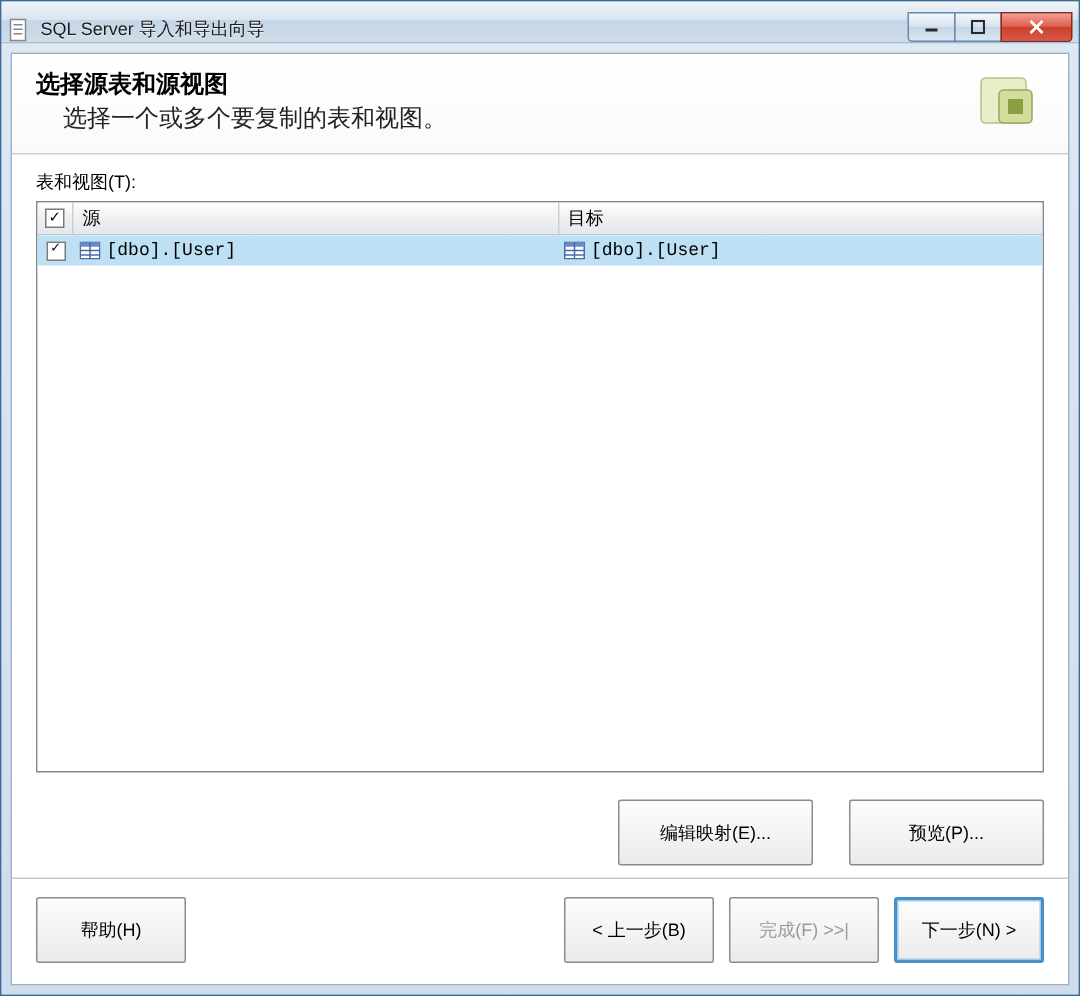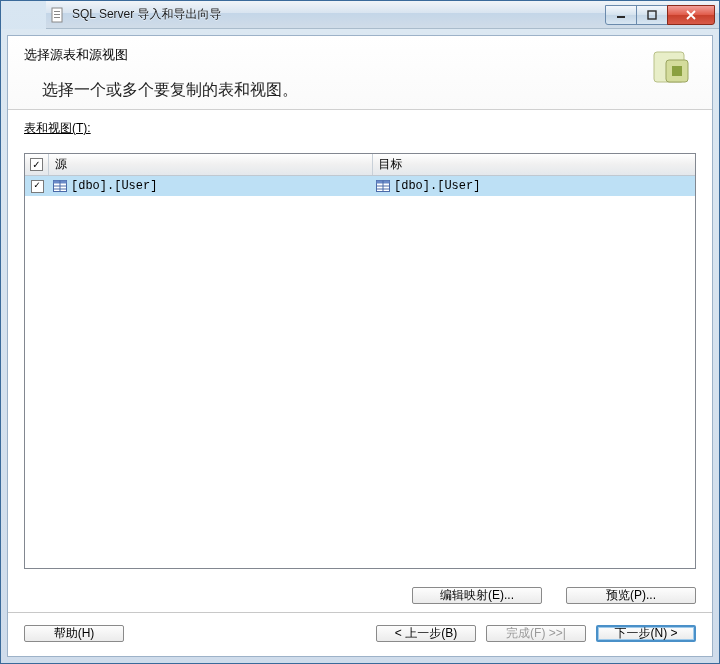--- a/index.html
+++ b/index.html
@@ -16,24 +16,23 @@
     height: 664px;
     background: linear-gradient(to bottom, #d8e6f2 0%, #c8d8e8 100%);
     border: 1px solid #3a6a9a;
     display: flex;
     flex-direction: column;
   }
   .titlebar {
     height: 28px;
     background: linear-gradient(to bottom, #f0f4f8 0%, #d8e4f0 45%, #c4d6e8 46%, #d0dce8 100%);
     display: flex;
-    align-items: center;
+    align-items: flex-end;
     padding: 0 4px;
     border-bottom: 1px solid #aabccc;
-    margin-left: 45px;
   }
   .titlebar-icon {
     width: 16px; height: 16px;
     margin-right: 6px;
     display: flex; align-items: center; justify-content: center;
   }
   .titlebar-title {
     flex: 1;
     color: #1a1a1a;
     font-size: 12px;
@@ -74,45 +73,44 @@
   }
   .header-section {
     padding: 10px 16px 8px 16px;
     background: linear-gradient(to bottom, #ffffff 0%, #fafafa 100%);
     border-bottom: 1px solid #d0d0d0;
     display: flex;
     align-items: flex-start;
   }
   .header-text { flex: 1; }
   .header-title {
-    font-size: 13px;
-    font-weight: normal;
+    font-size: 16px;
+    font-weight: bold;
     color: #000;
-    margin-bottom: 16px;
+    margin-bottom: 2px;
   }
   .header-sub {
     font-size: 16px;
     color: #222;
     padding-left: 18px;
   }
   .header-icon {
     width: 48px; height: 48px;
     margin-left: 8px;
   }
   .body-section {
     flex: 1;
     padding: 10px 16px 8px 16px;
     display: flex;
     flex-direction: column;
     overflow: hidden;
   }
   .table-label {
     font-size: 12px;
-    margin-bottom: 16px;
-    text-decoration: underline;
+    margin-bottom: 4px;
   }
   .table-wrap {
     flex: 1;
     border: 1px solid #828790;
     background: #fff;
     overflow: hidden;
     display: flex;
     flex-direction: column;
   }
   .thead {
@@ -159,21 +157,21 @@
   }
   .tbl-icon { width: 14px; height: 12px; display: inline-flex; }
   .mid-buttons {
     display: flex;
     justify-content: flex-end;
     gap: 24px;
     padding: 10px 16px 4px 16px;
   }
   .btn {
     min-width: 130px;
-    height: 17px;
+    height: 44px;
     background: linear-gradient(to bottom, #fdfdfd 0%, #ebebeb 100%);
     border: 1px solid #8a8a8a;
     border-radius: 2px;
     font-size: 12px;
     font-family: inherit;
     display: inline-flex;
     align-items: center;
     justify-content: center;
     color: #000;
   }

